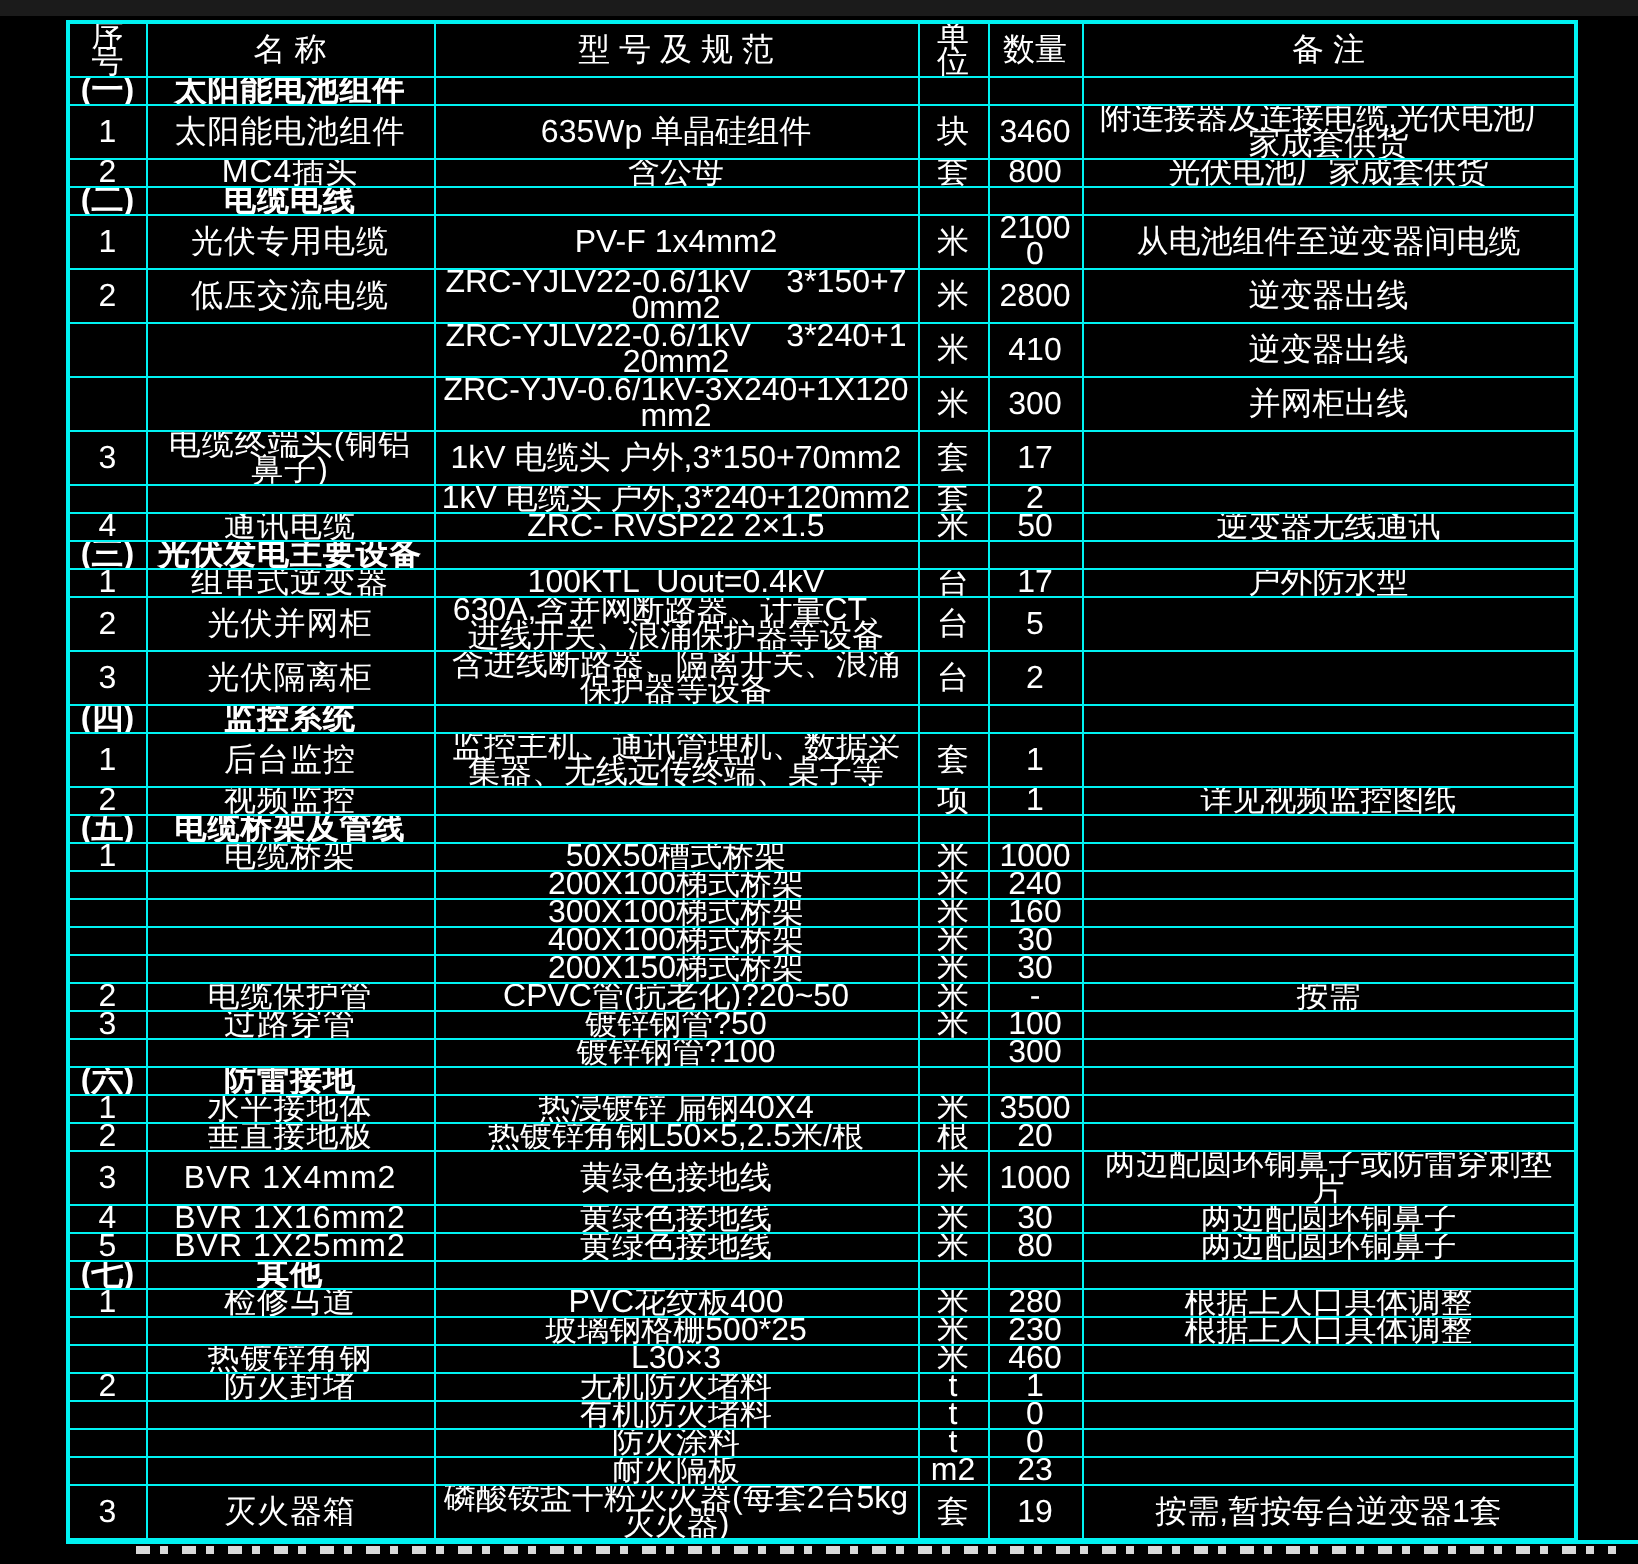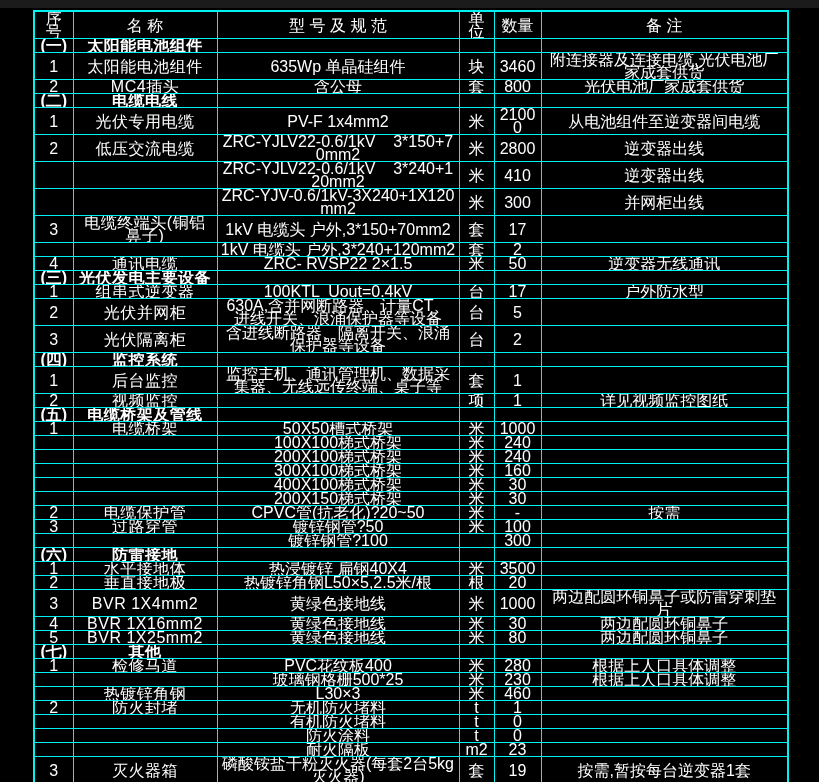--- a/index.html
+++ b/index.html
@@ -254,28 +254,20 @@
             <td class="c-no">1</td>
             <td class="c-name">电缆桥架</td>
             <td class="c-spec">50X50槽式桥架</td>
             <td class="c-unit">米</td>
             <td class="c-qty">1000</td>
             <td class="c-note"></td>
           </tr>
           <tr class="item">
             <td class="c-no"></td>
             <td class="c-name"></td>
-            <td class="c-spec">100X100梯式桥架</td>
-            <td class="c-unit">米</td>
-            <td class="c-qty">240</td>
-            <td class="c-note"></td>
-          </tr>
-          <tr class="item">
-            <td class="c-no"></td>
-            <td class="c-name"></td>
             <td class="c-spec">200X100梯式桥架</td>
             <td class="c-unit">米</td>
             <td class="c-qty">240</td>
             <td class="c-note"></td>
           </tr>
           <tr class="item">
             <td class="c-no"></td>
             <td class="c-name"></td>
             <td class="c-spec">300X100梯式桥架</td>
             <td class="c-unit">米</td>

